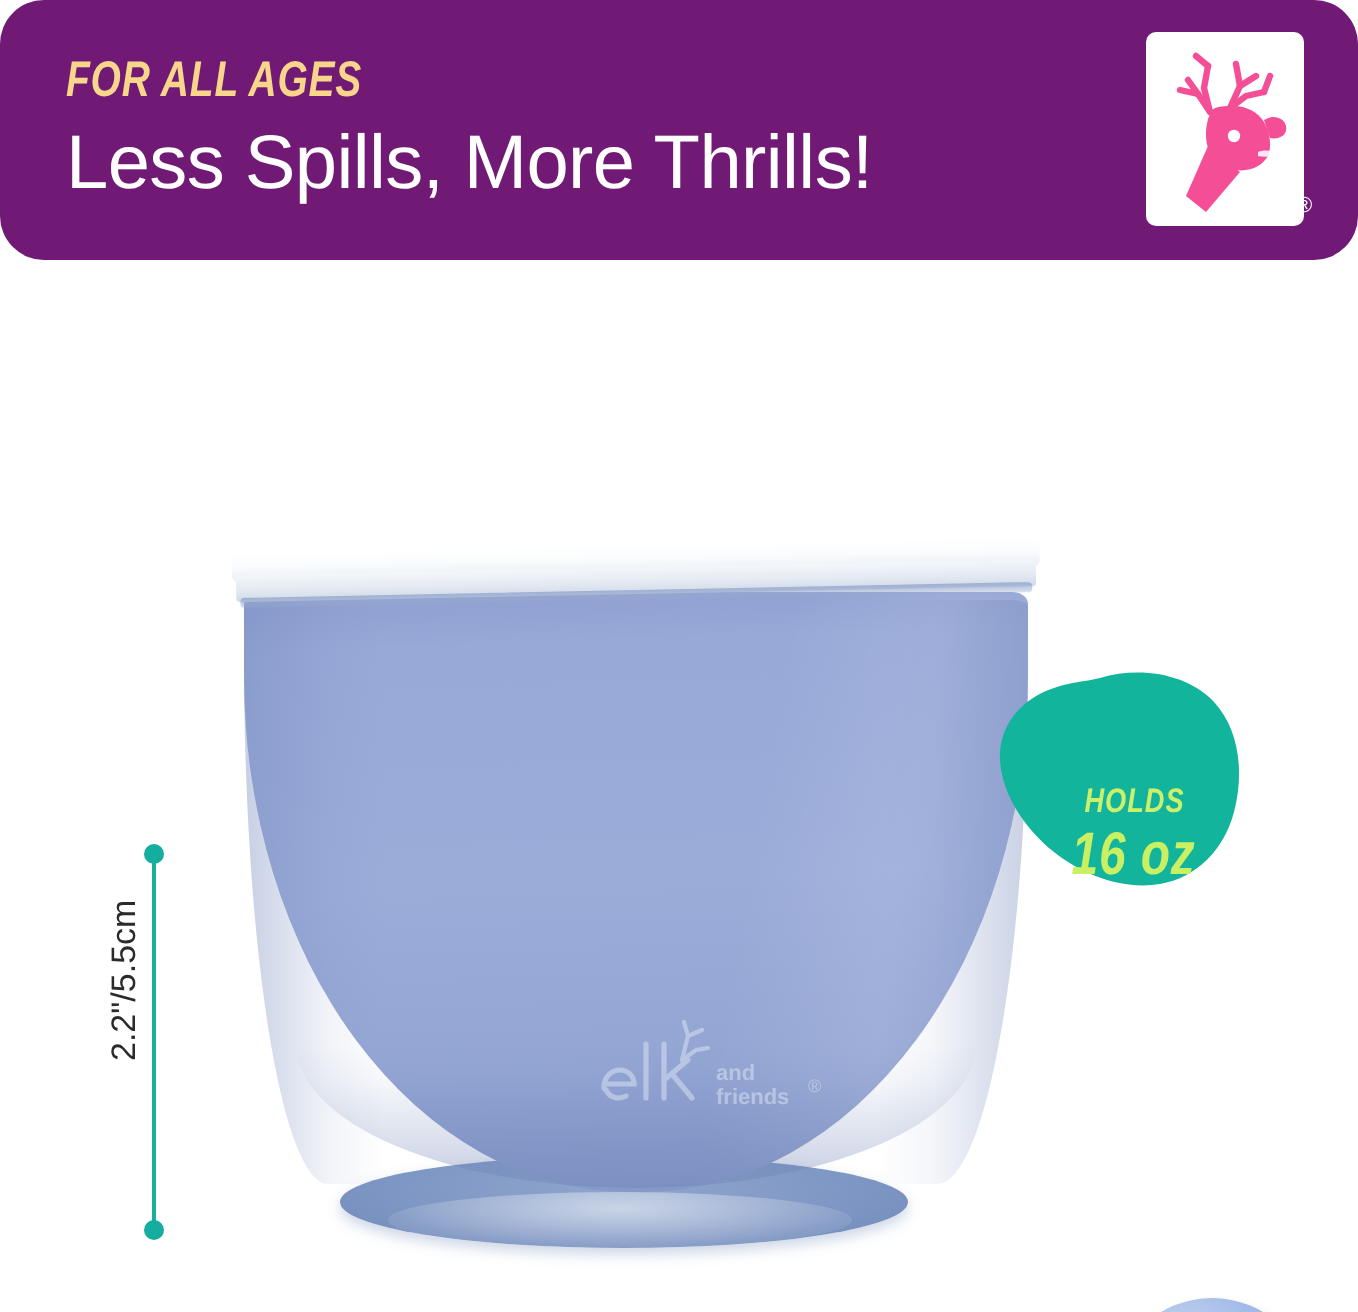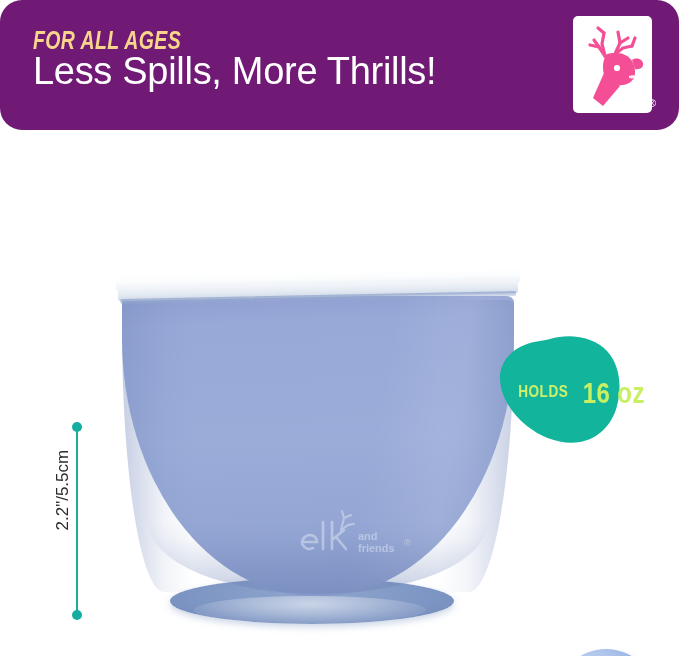--- a/index.html
+++ b/index.html
@@ -40,21 +40,21 @@
     letter-spacing: 0.5px;
     color: #f7d58b;
     transform: scaleX(0.78);
     transform-origin: left center;
     white-space: nowrap;
     line-height: 1;
   }
   #header-headline {
     position: absolute;
     left: 33px;
-    top: 52px;
+    top: 63px;
     font-family: "Liberation Sans", sans-serif;
     font-size: 38px;
     font-weight: normal;
     color: #ffffff;
     white-space: nowrap;
     line-height: 1.05;
     letter-spacing: -0.3px;
   }
 
   
@@ -226,26 +226,27 @@
     width: 124px; height: 108px;
     display: block;
   }
   #holds-badge-text {
     position: absolute;
     left: 0;
     top: 0;
     width: 124px;
     height: 108px;
     display: flex;
-    flex-direction: row;
+    flex-direction: column;
     align-items: center;
-    justify-content: flex-start;
+    justify-content: flex-end;
     padding-left: 14px;
     padding-top: 4px;
     box-sizing: border-box;
+    font-style: italic;
   }
   #holds-label {
     font-family: "Liberation Sans", sans-serif;
     font-size: 17px;
     font-weight: bold;
     color: #cdf06b;
     letter-spacing: 0.6px;
     transform: scaleX(0.8);
     white-space: nowrap;
     line-height: 1;

